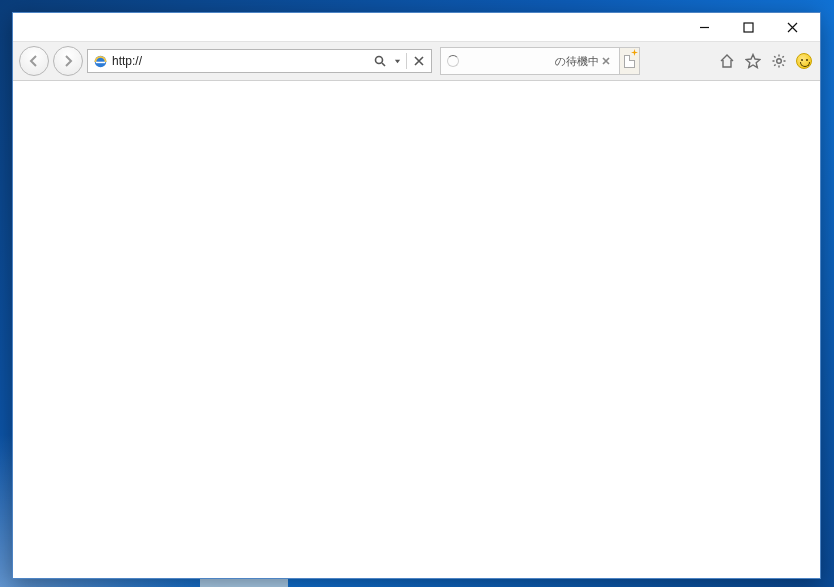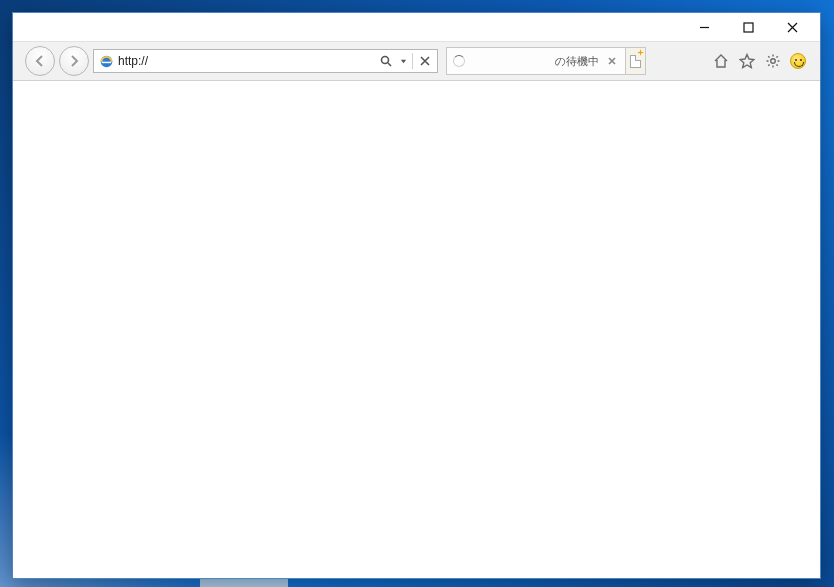--- a/index.html
+++ b/index.html
@@ -43,21 +43,21 @@
   }
   .winbtn svg { width: 11px; height: 11px; stroke: #111; stroke-width: 1.2; fill: none; }
 
   
   .toolbar {
     height: 40px;
     background: #f1f1f1;
     border-top: 1px solid #e2e2e2;
     border-bottom: 1px solid #d0d0d0;
     display: flex; align-items: center;
-    padding: 0 12px;
+    padding: 0 6px;
     gap: 4px;
   }
 
   .navbtn {
     width: 30px; height: 30px;
     border-radius: 50%;
     border: 1.5px solid #b7b7b7;
     background: radial-gradient(circle at 50% 30%, #ffffff, #eaeaea);
     display: flex; align-items: center; justify-content: center;
     color: #9a9a9a;
@@ -98,21 +98,20 @@
     height: 28px;
     display: flex; align-items: stretch;
     margin-left: 4px;
   }
   .tab {
     flex: 1;
     background: #fdfdfd;
     border: 1px solid #c8c8c8;
     display: flex; align-items: center;
     padding: 0 6px;
-    gap: 6px;
     font-size: 11px; color: #555;
     position: relative;
   }
   .tab .spinner {
     width: 12px; height: 12px;
     border: 1.8px solid #cfcfcf;
     border-top-color: #6a6a6a;
     border-radius: 50%;
   }
   .tab .tab-label { flex: 1; white-space: nowrap; overflow: hidden; text-align: right; }

